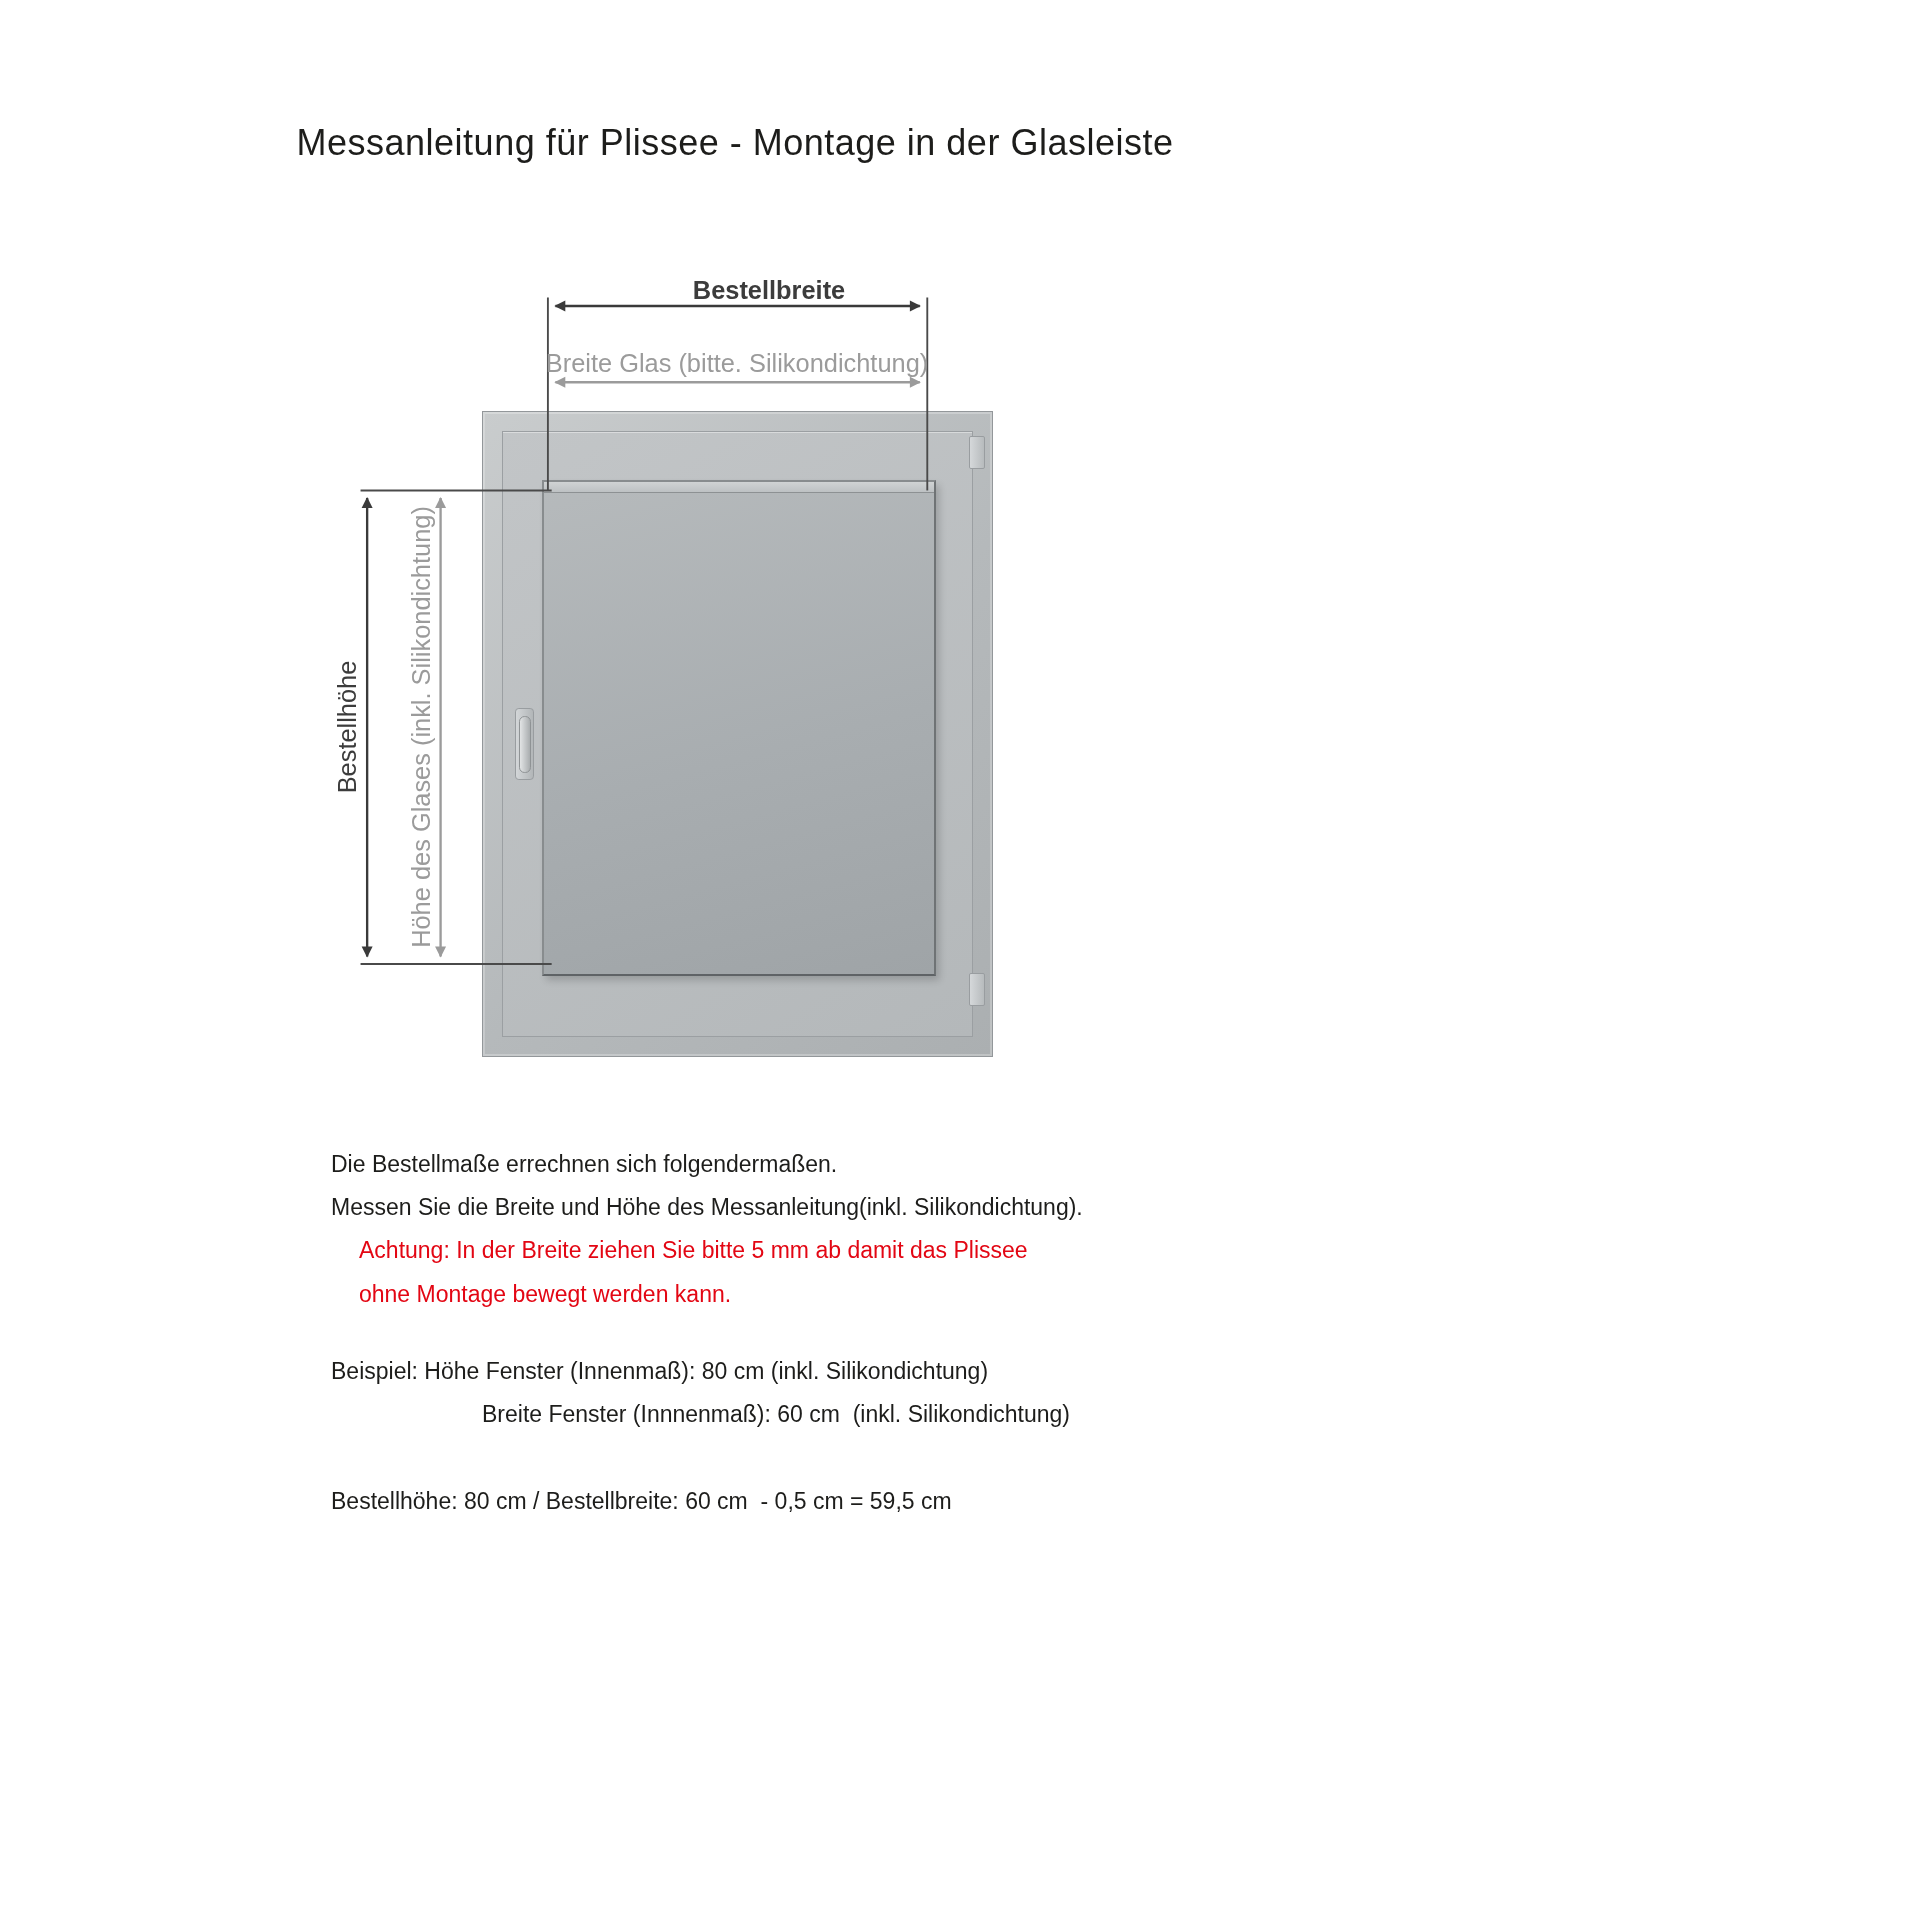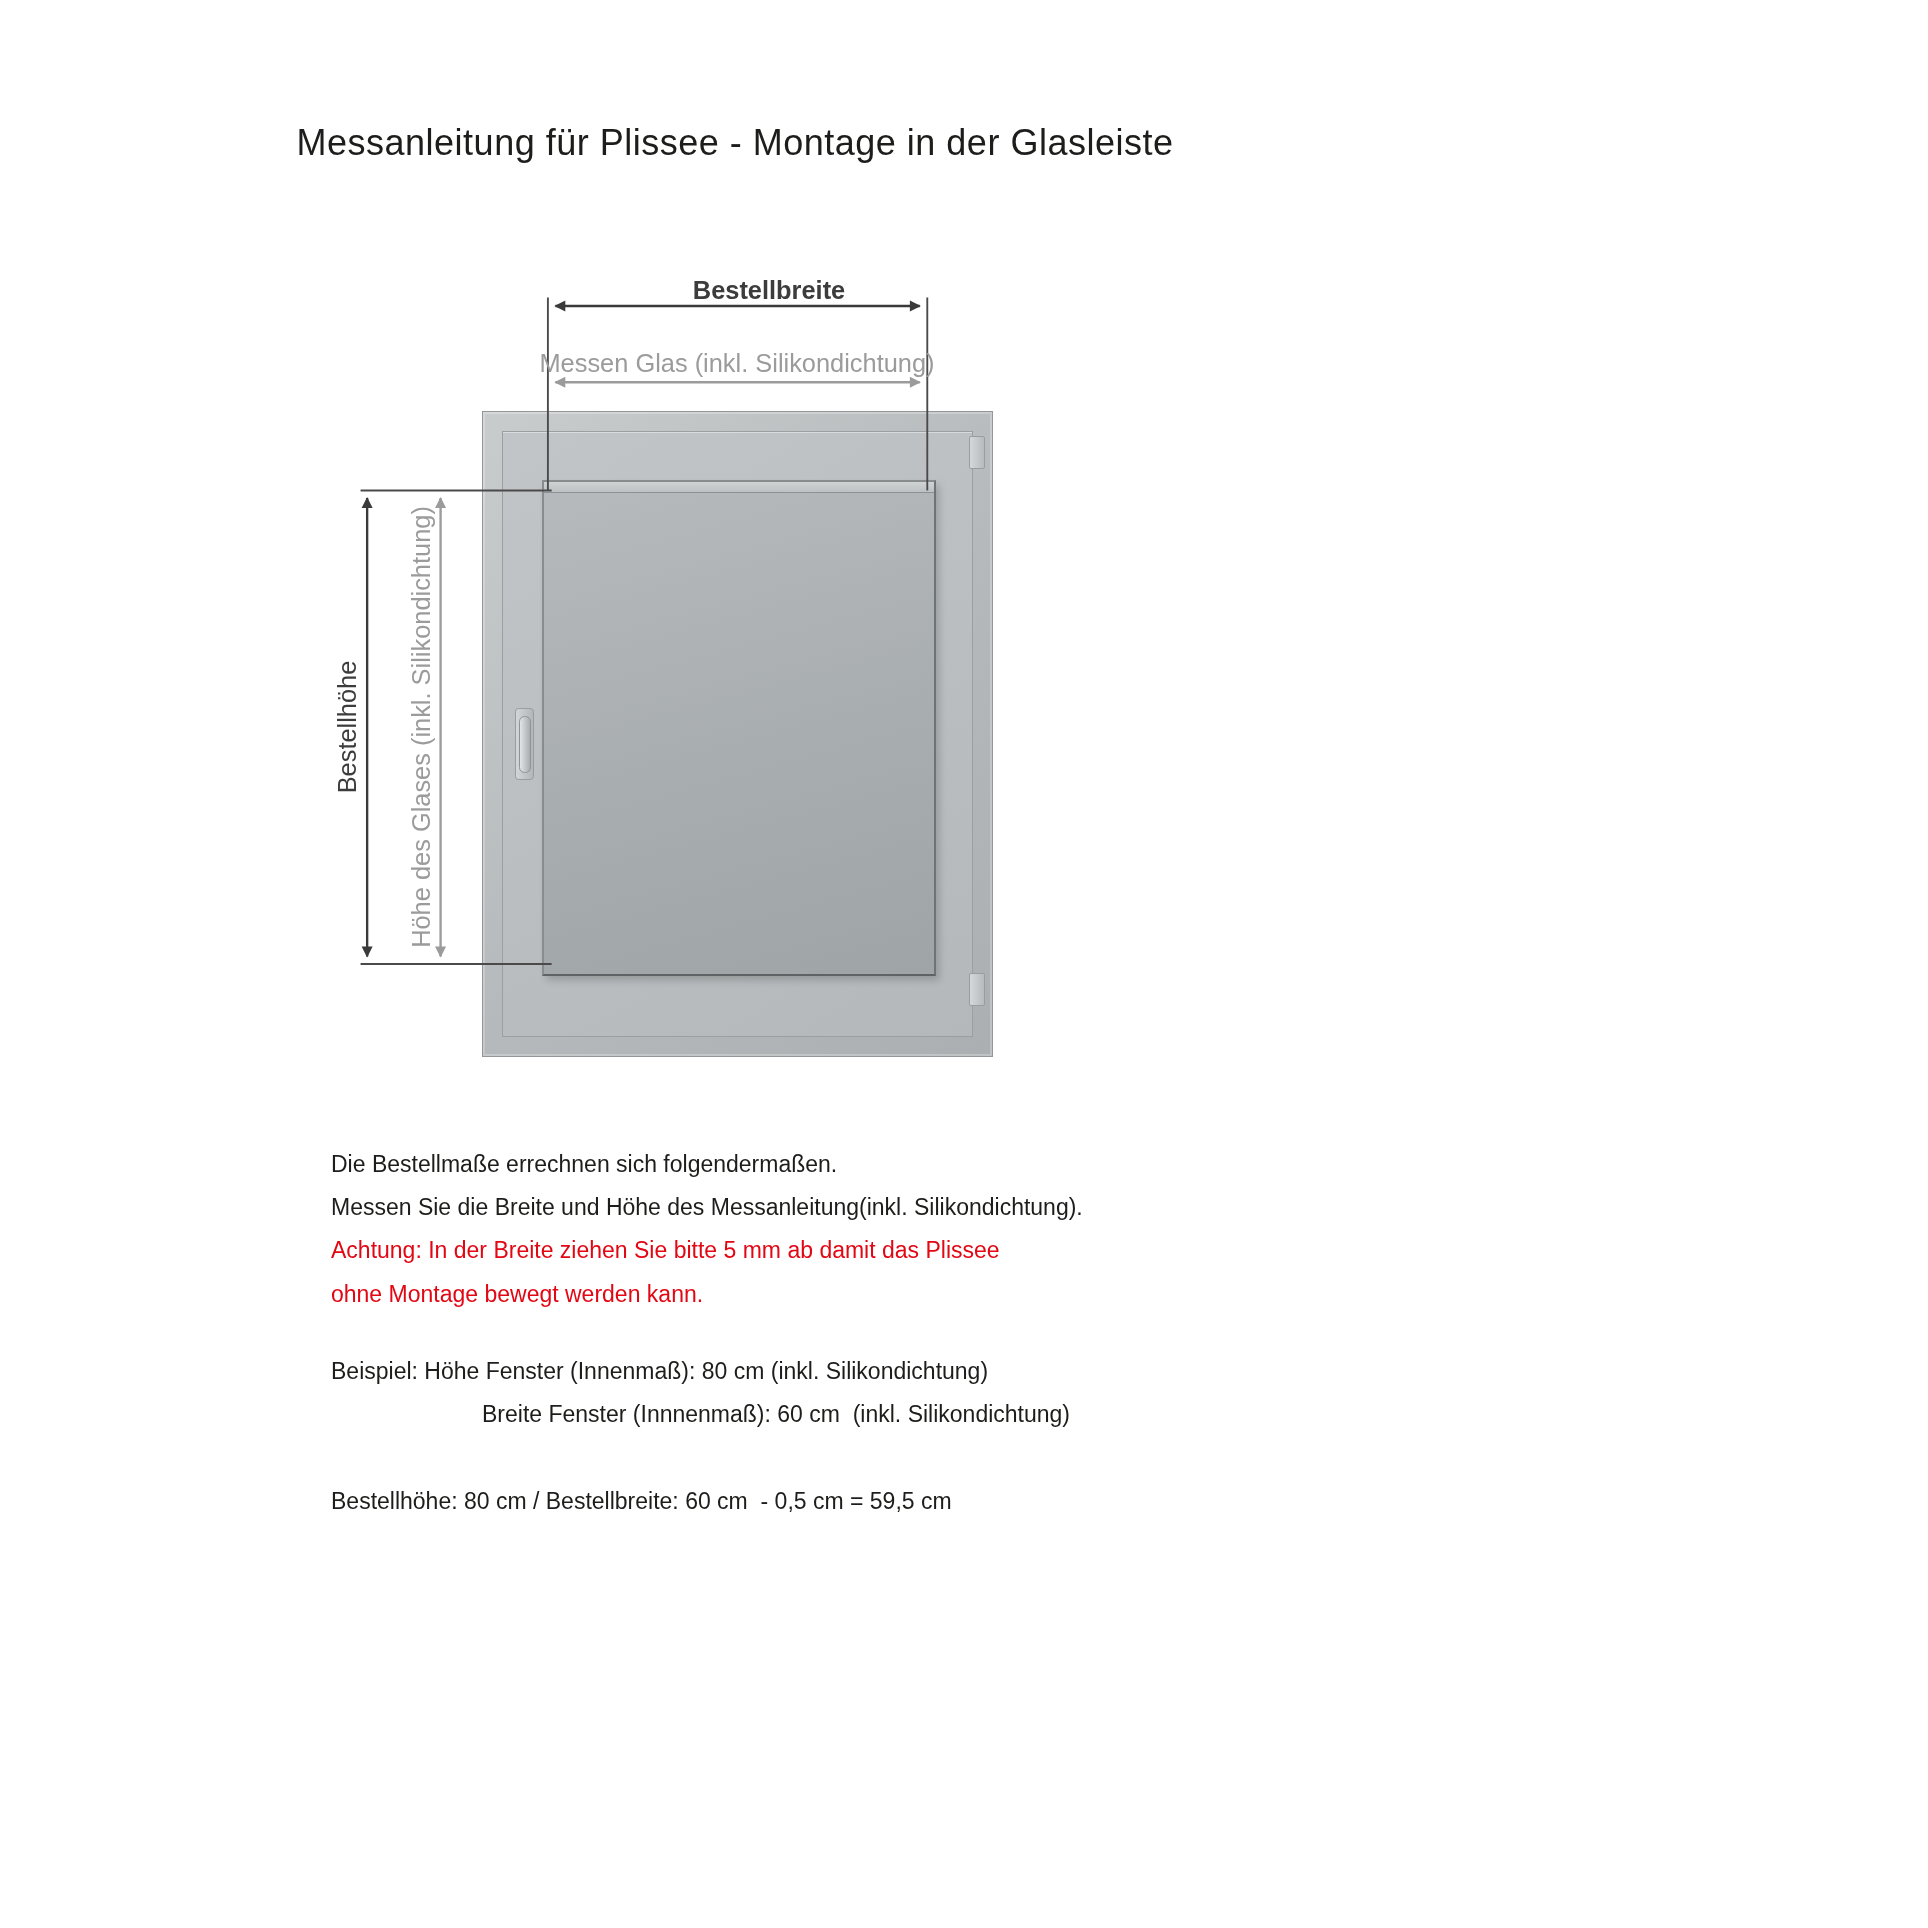--- a/index.html
+++ b/index.html
@@ -83,21 +83,21 @@
   .hinge.top { left:969px; top:436px; }
   .hinge.bottom { left:969px; top:973px; }
 
   
   .text-line {
     position:absolute;
     font-size:23px;
     color:#1d1d1b;
     white-space:pre;
   }
-  .text-line.red { color:#e30613; }
+  .text-line.red { color:#e30613;margin-left:28px; }
 </style>
 </head>
 <body>
 
 <div class="page">
 
   <div class="title">Messanleitung für Plissee - Montage in der Glasleiste</div>
 
   <div class="window-outer">
     <div class="window-sash"></div>
@@ -129,21 +129,21 @@
     <line x1="590" y1="325" x2="977" y2="325" stroke="#3a3a3a" stroke-width="2.5" marker-start="url(#arrowBlack)" marker-end="url(#arrowBlack)"></line>
 
     <line x1="590" y1="406" x2="977" y2="406" stroke="#9b9b9b" stroke-width="2.5" marker-start="url(#arrowGray)" marker-end="url(#arrowGray)"></line>
 
     <line x1="390" y1="529" x2="390" y2="1016" stroke="#3a3a3a" stroke-width="2.5" marker-start="url(#arrowBlack)" marker-end="url(#arrowBlack)"></line>
 
     <line x1="468" y1="529" x2="468" y2="1016" stroke="#9b9b9b" stroke-width="2.5" marker-start="url(#arrowGray)" marker-end="url(#arrowGray)"></line>
   </svg>
 
   <div class="dim-label" style="left:769px; top:290px;font-weight:bold;">Bestellbreite</div>
-  <div class="dim-label gray" style="left:737px; top:363px;">Messen Glas (inkl. Silikondichtung)</div>
+  <div class="dim-label gray" style="left:737px; top:363px;">Breite Glas (bitte. Silikondichtung)</div>
   <div class="dim-label vertical" style="left:347px; top:727px;">Bestellhöhe</div>
   <div class="dim-label gray vertical" style="left:421px; top:727px;">Höhe des Glases (inkl. Silikondichtung)</div>
 
   <div class="text-line" style="left:331px; top:1151px;">Die Bestellmaße errechnen sich folgendermaßen.</div>
   <div class="text-line" style="left:331px; top:1194px;">Messen Sie die Breite und Höhe des Messanleitung(inkl. Silikondichtung).</div>
   <div class="text-line red" style="left:331px; top:1237px;">Achtung: In der Breite ziehen Sie bitte 5 mm ab damit das Plissee</div>
   <div class="text-line red" style="left:331px; top:1281px;">ohne Montage bewegt werden kann.</div>
 
   <div class="text-line" style="left:331px; top:1358px;">Beispiel: Höhe Fenster (Innenmaß): 80 cm (inkl. Silikondichtung)</div>
   <div class="text-line" style="left:438px; top:1401px;margin-left:44px;">Breite Fenster (Innnenmaß): 60 cm  (inkl. Silikondichtung)</div>

